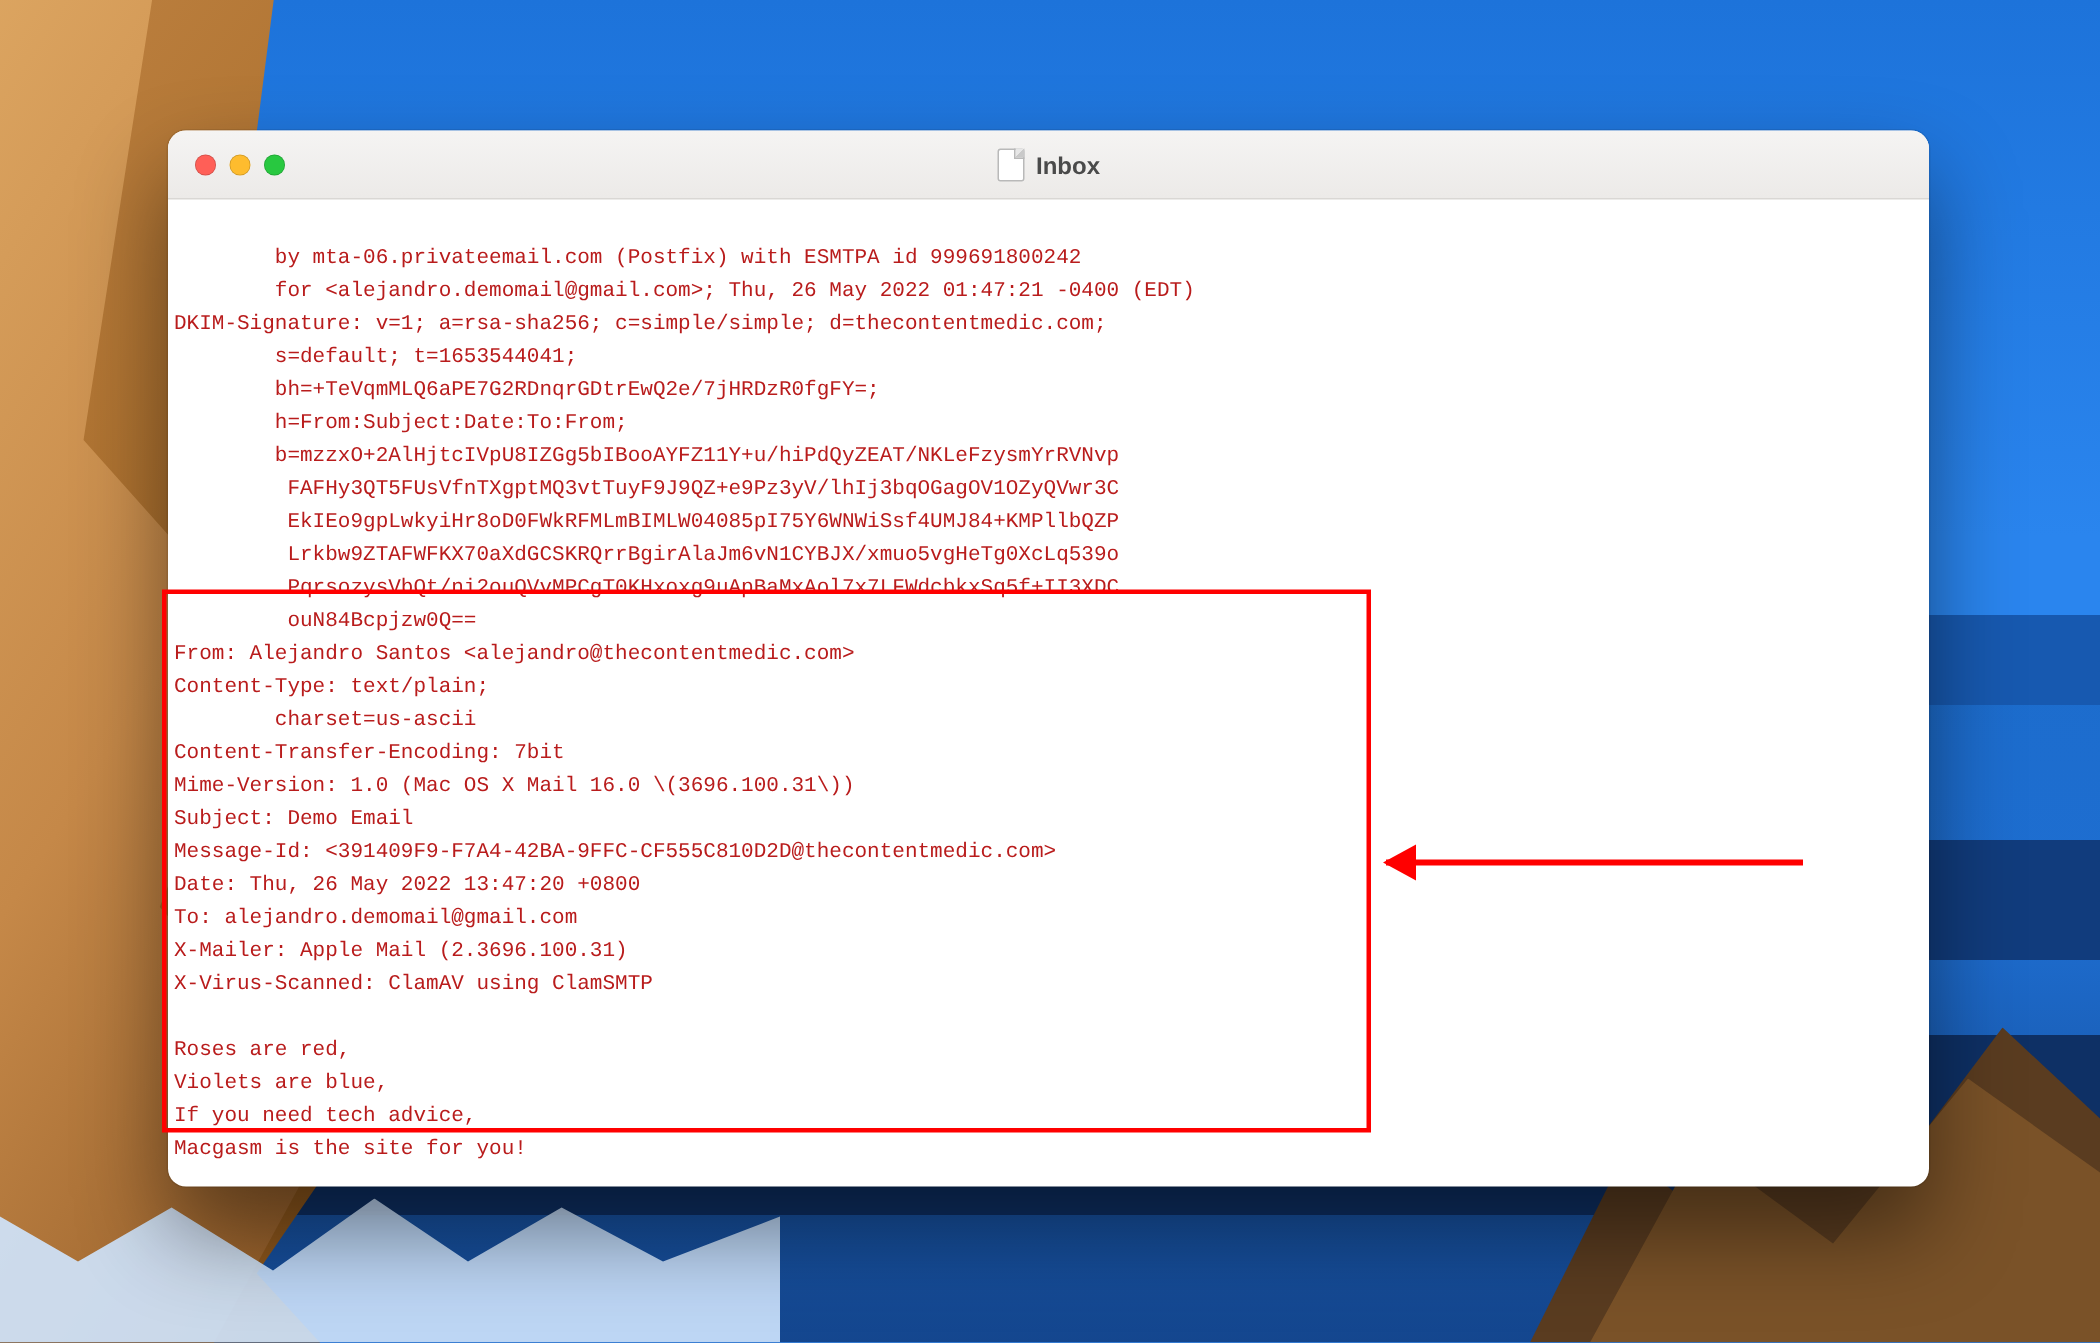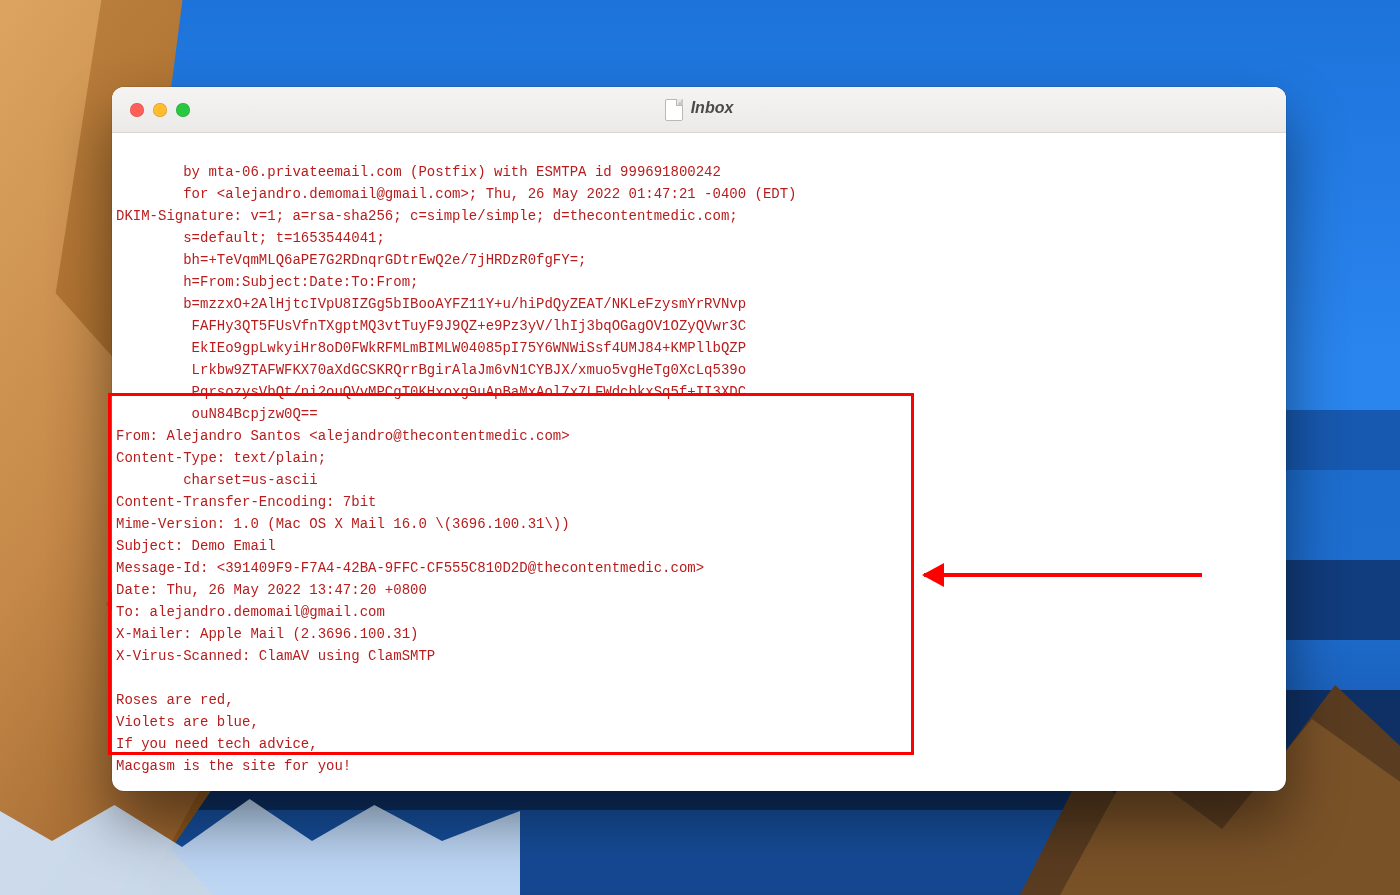--- a/index.html
+++ b/index.html
@@ -100,25 +100,24 @@
     box-shadow: inset 0 0 0 .5px rgba(0,0,0,.2);
   }
   .tl.red    { background:#ff5f57; }
   .tl.yellow { background:#febc2e; }
   .tl.green  { background:#28c840; }
 
   .title-center {
     position:absolute;
     left:0; right:0;
     display:flex;
-    align-items:flex-start;
+    align-items:flex-end;
     justify-content:center;
     gap:8px;
     pointer-events:none;
-    font-style:italic;
   }
   .title-text {
     font-size: 16px;
     font-weight: 700;
     color:#4a4a4a;
   }
   .doc-icon {
     width:16px; height:20px;
     background:#fff;
     border:1px solid #b9b9b9;

